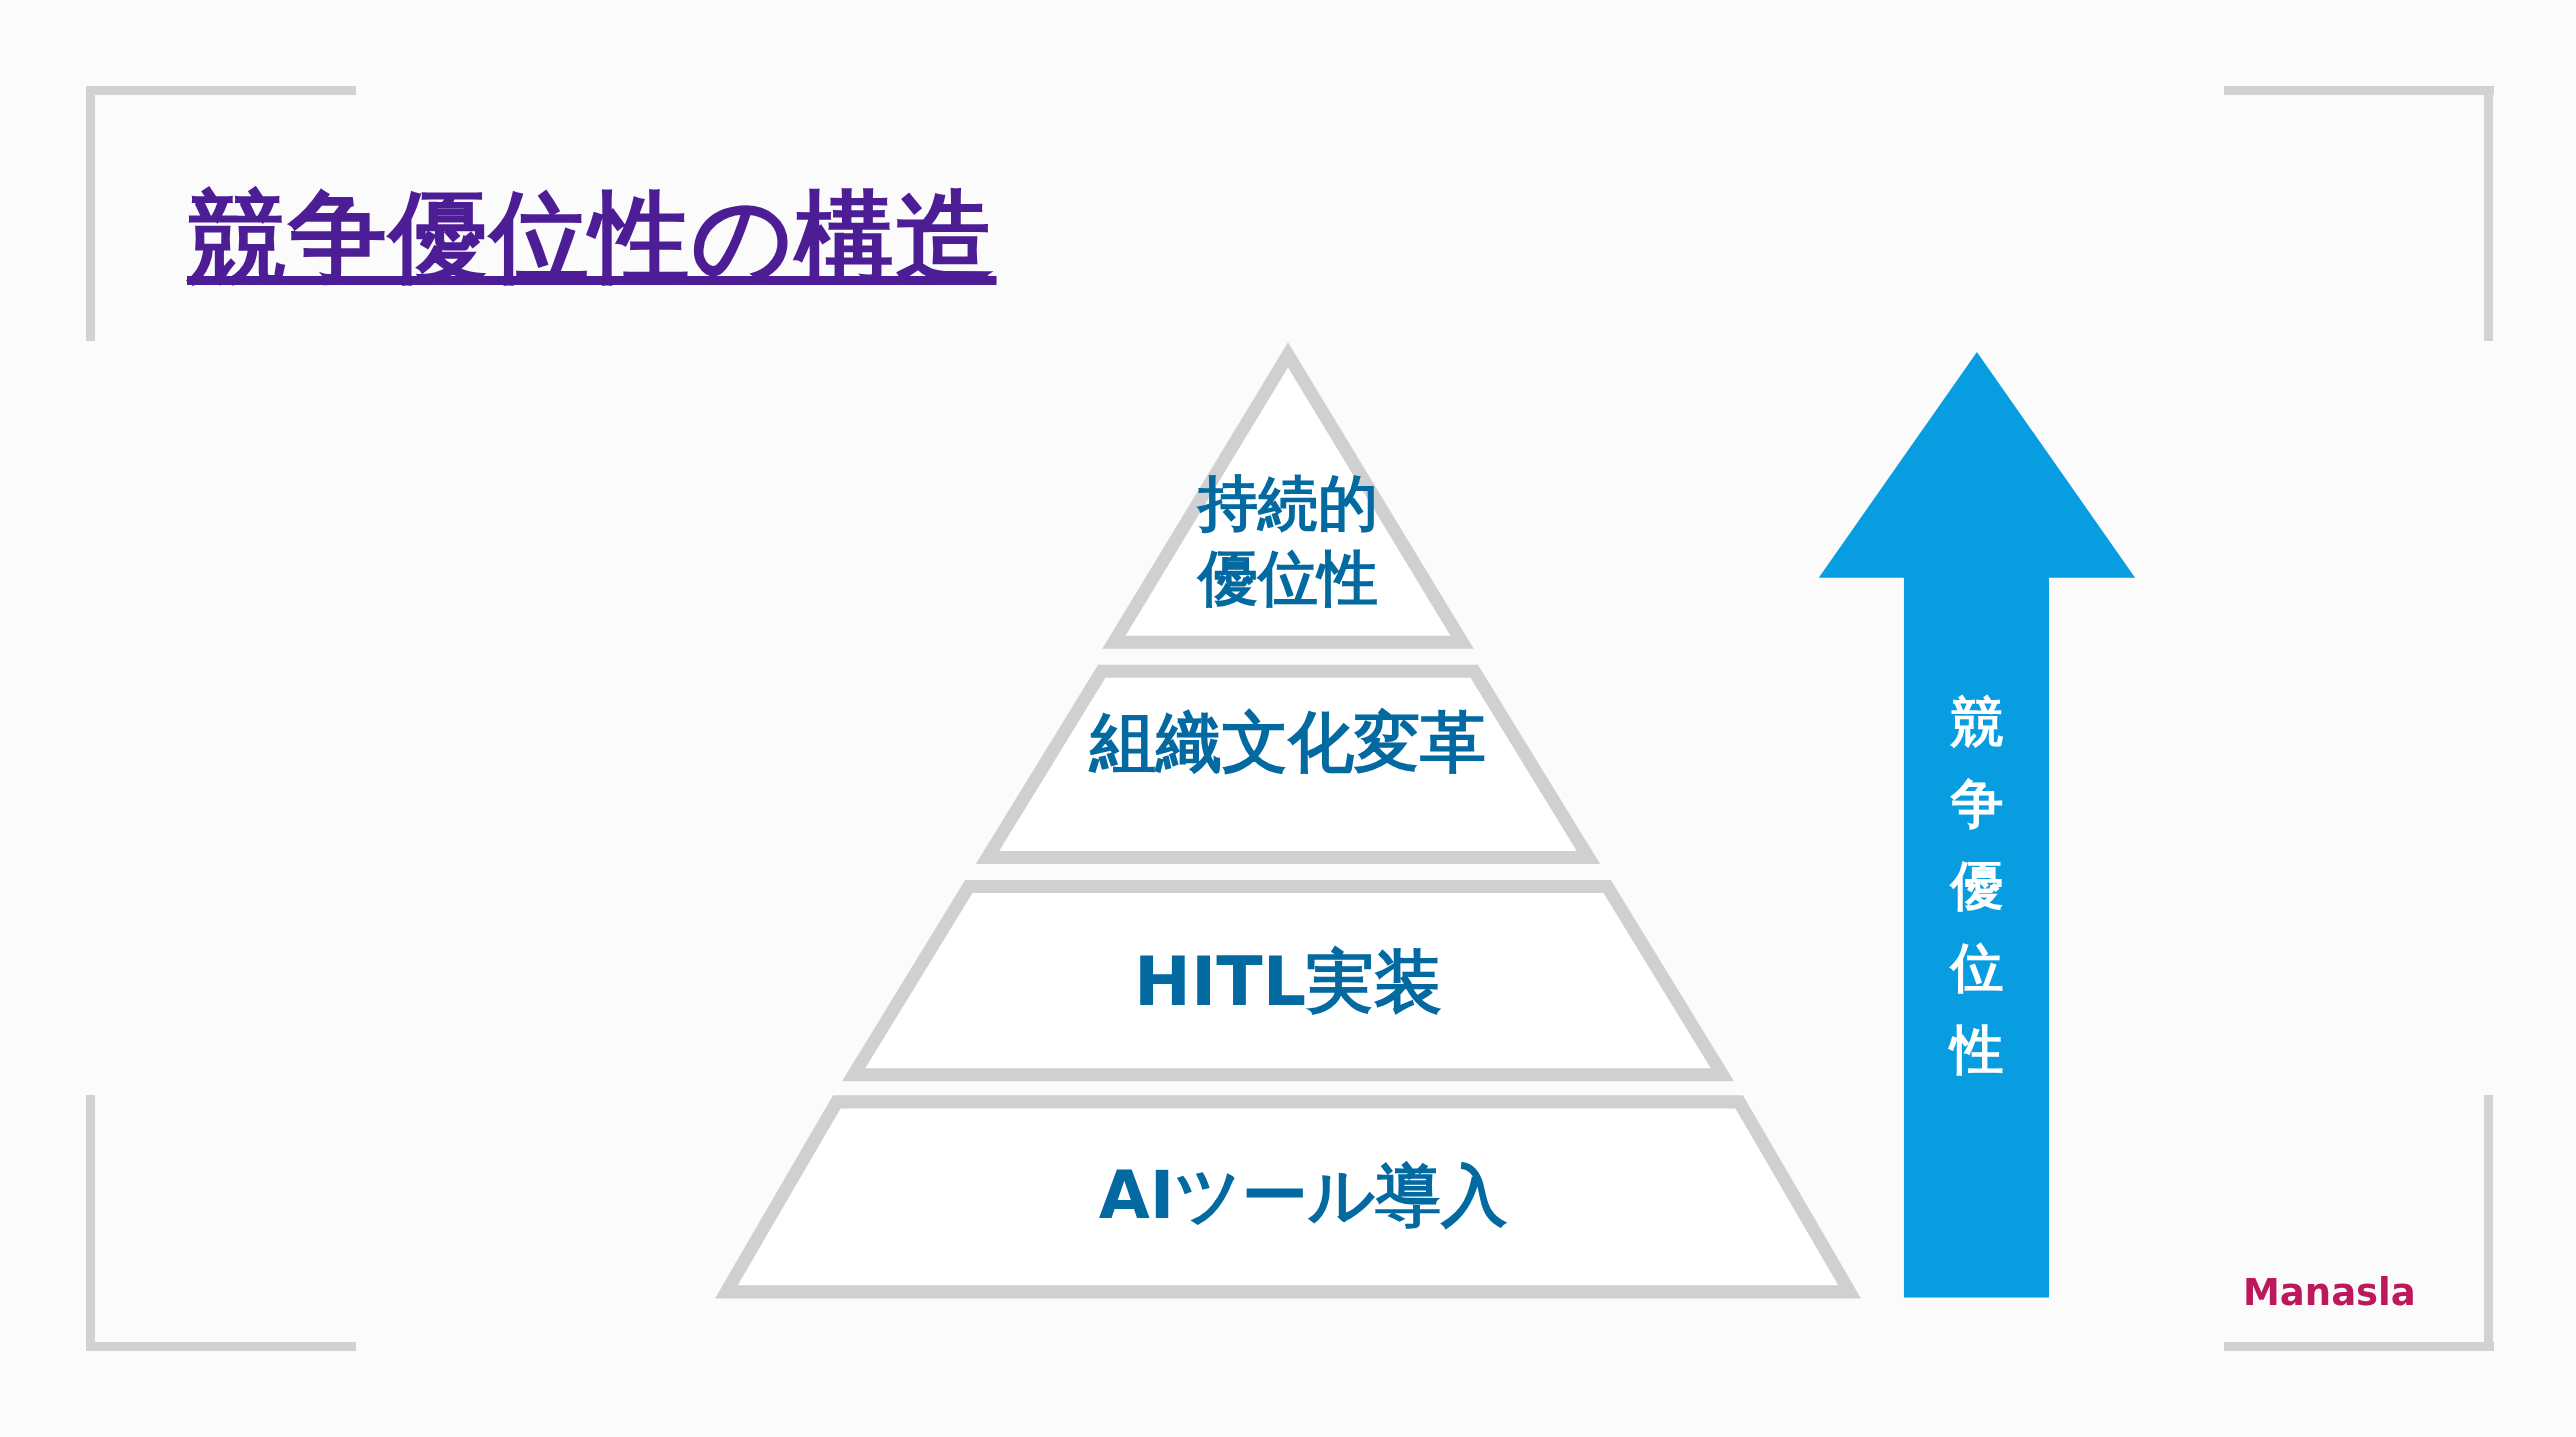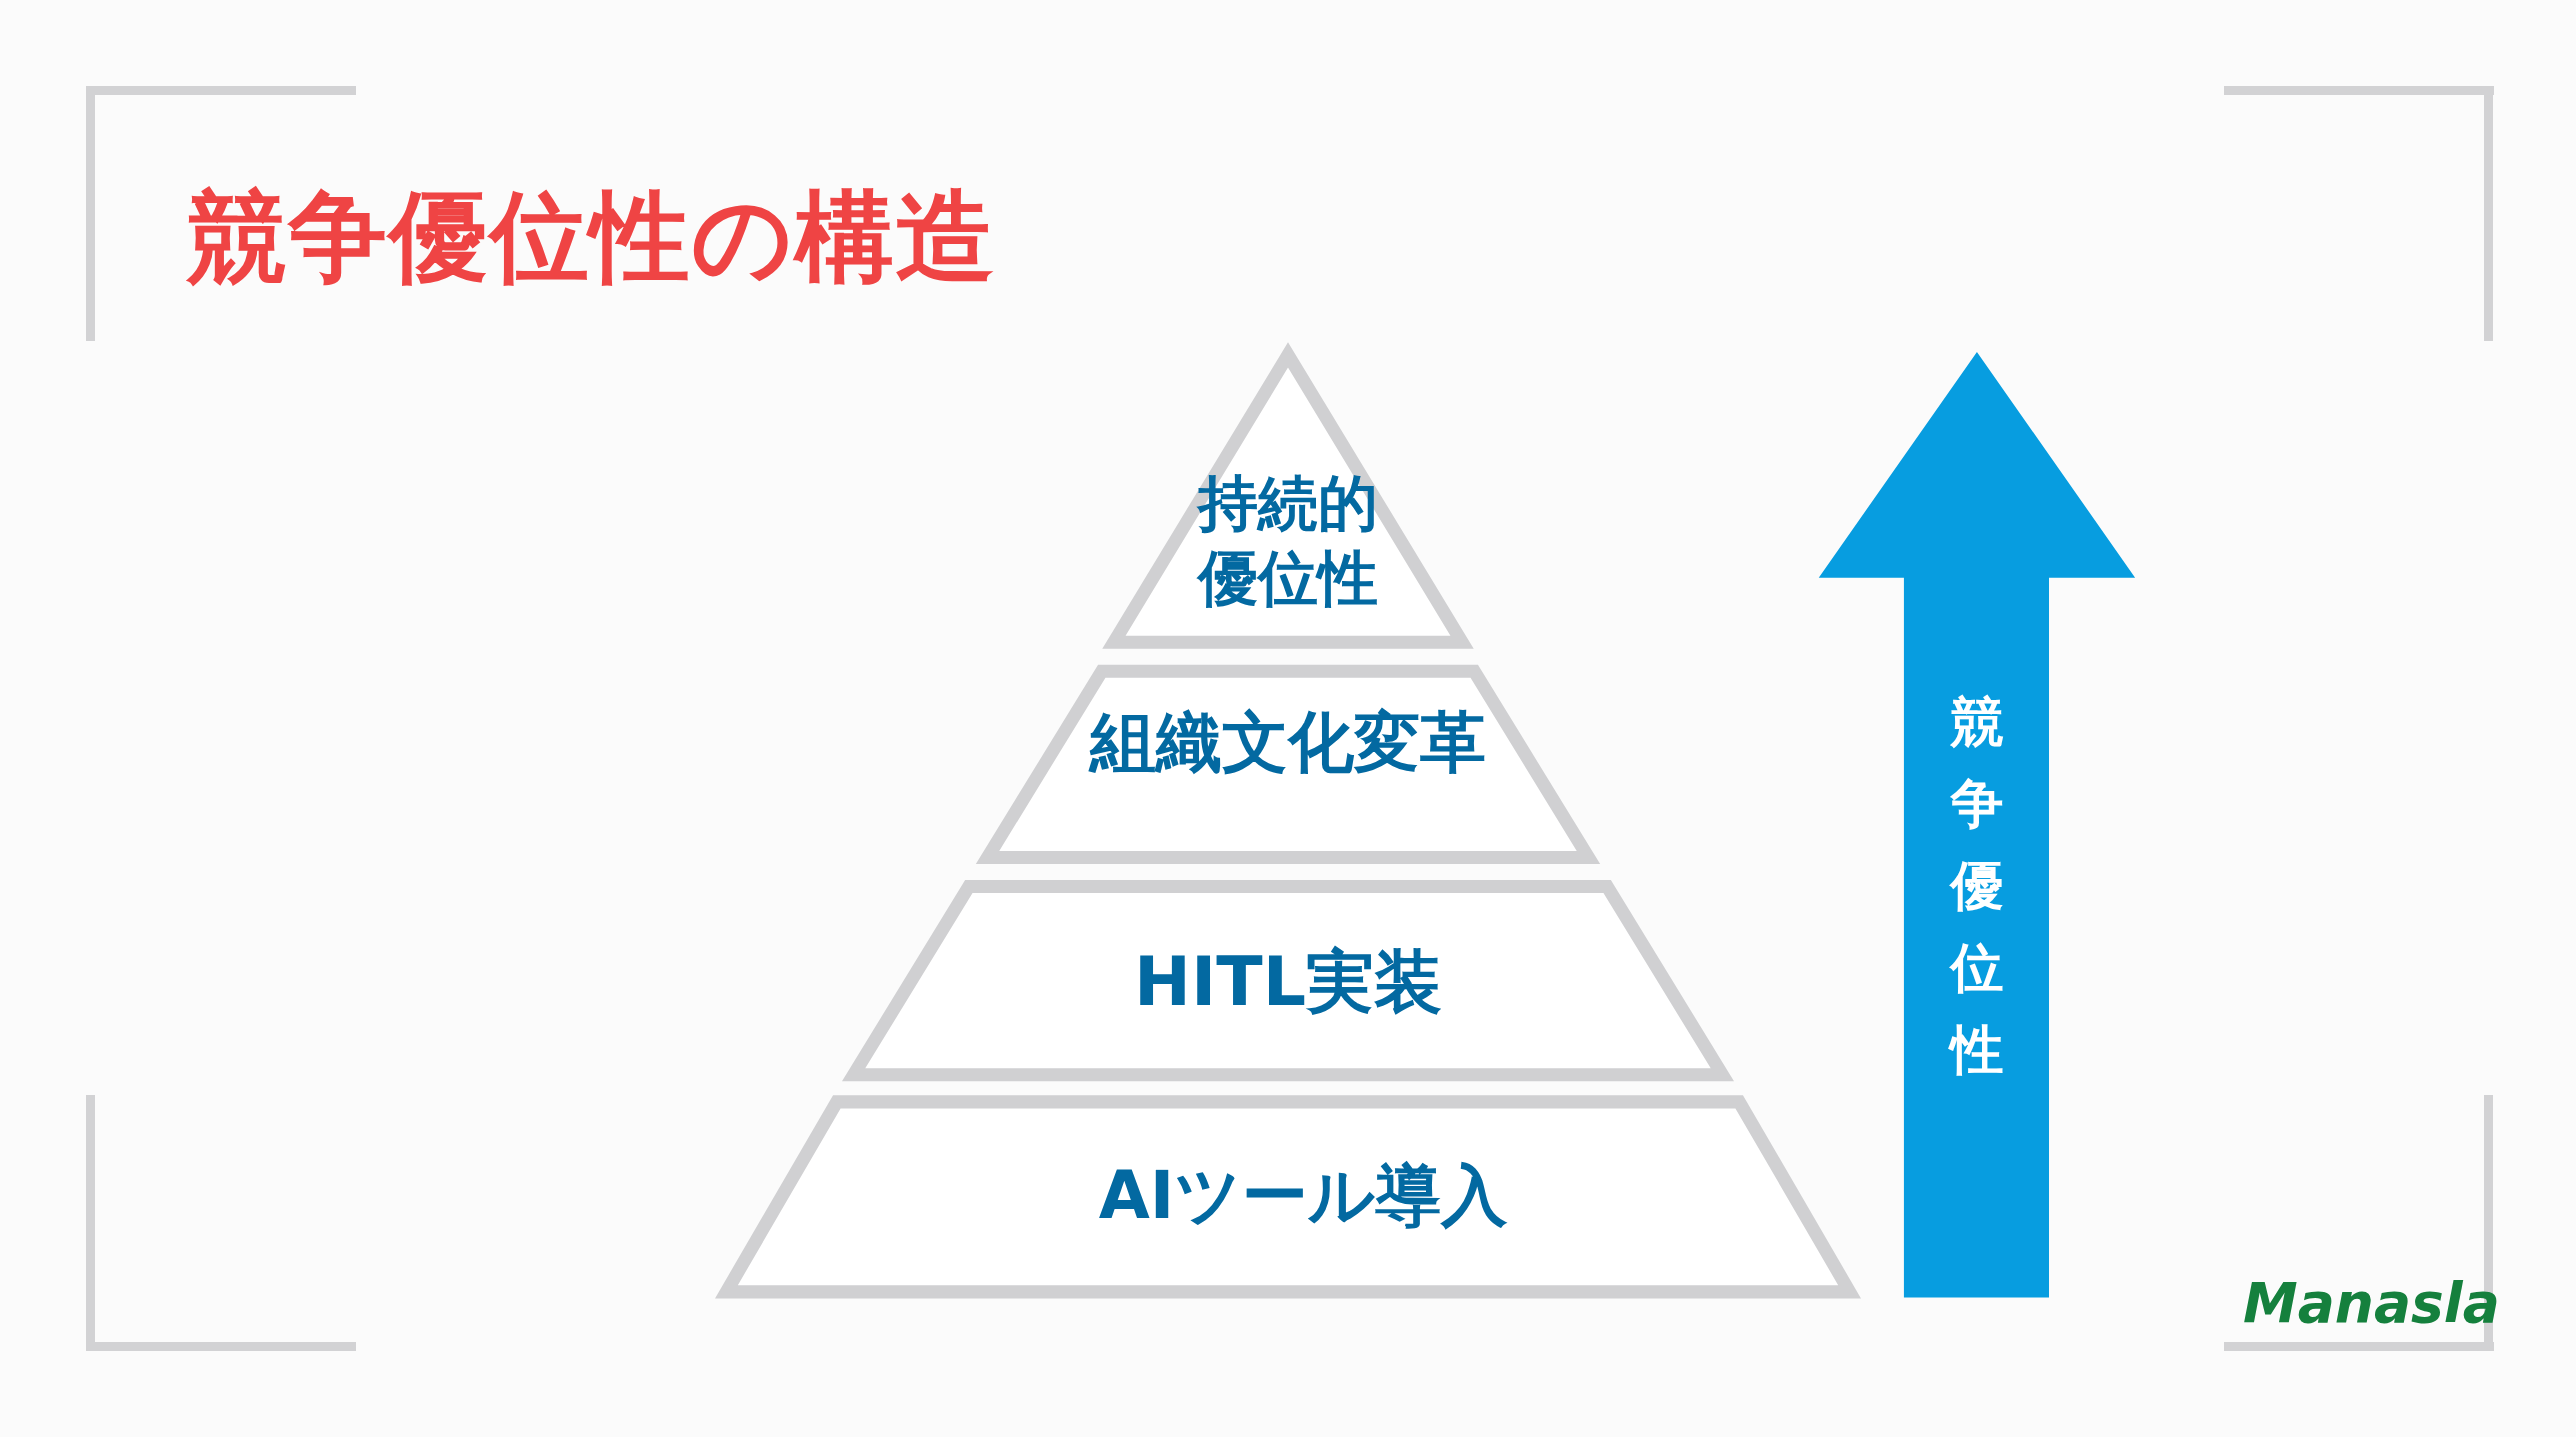--- a/index.html
+++ b/index.html
@@ -5,36 +5,36 @@
   html, body { margin: 0; padding: 0; }
   body {
     width: 2576px; height: 1438px; position: relative; overflow: hidden;
     background: #fbfbfb;
     font-family: "DejaVu Sans", "Liberation Sans", sans-serif;
   }
   .bracket-h { position: absolute; background: #d2d2d4; height: 9.4px; }
   .bracket-v { position: absolute; background: #d2d2d4; width: 9.4px; }
   .title {
     position: absolute; left: 187px; top: 178px;
-    font-size: 99px; font-weight: bold; color: #ef4444;
-    letter-spacing: 1.9px; line-height: 1.2; white-space: nowrap;
+    font-size: 99px; font-weight: bold; color: #4c1d95;
+    letter-spacing: 1.9px; line-height: 1.2; white-space: nowrap; text-decoration: underline;
   }
   svg.diagram { position: absolute; left: 0; top: 0; }
   .layer-label {
     position: absolute; text-align: center; font-weight: bold; color: #0369a1;
     white-space: nowrap; transform: translateX(-50%);
   }
   .arrow-label {
     position: absolute; left: 1977px; top: 681px; transform: translateX(-50%);
     color: #ffffff; font-weight: bold; font-size: 53px; line-height: 82px;
     width: 84px; text-align: center; word-break: break-all;
   }
   .brand {
     position: absolute; left: 2243px; top: 1271px;
-    font-size: 55px; font-weight: bold; color: #15803d; white-space: nowrap; font-style: italic;
+    font-size: 37px; font-weight: bold; color: #be185d; white-space: nowrap;
   }
 </style>
 </head>
 <body>
 
 <div>
   <div class="bracket-h" style="left:86px; top:86px; width:270px;"></div>
   <div class="bracket-v" style="left:86px; top:86px; height:255px;"></div>
 </div>
 <div>

